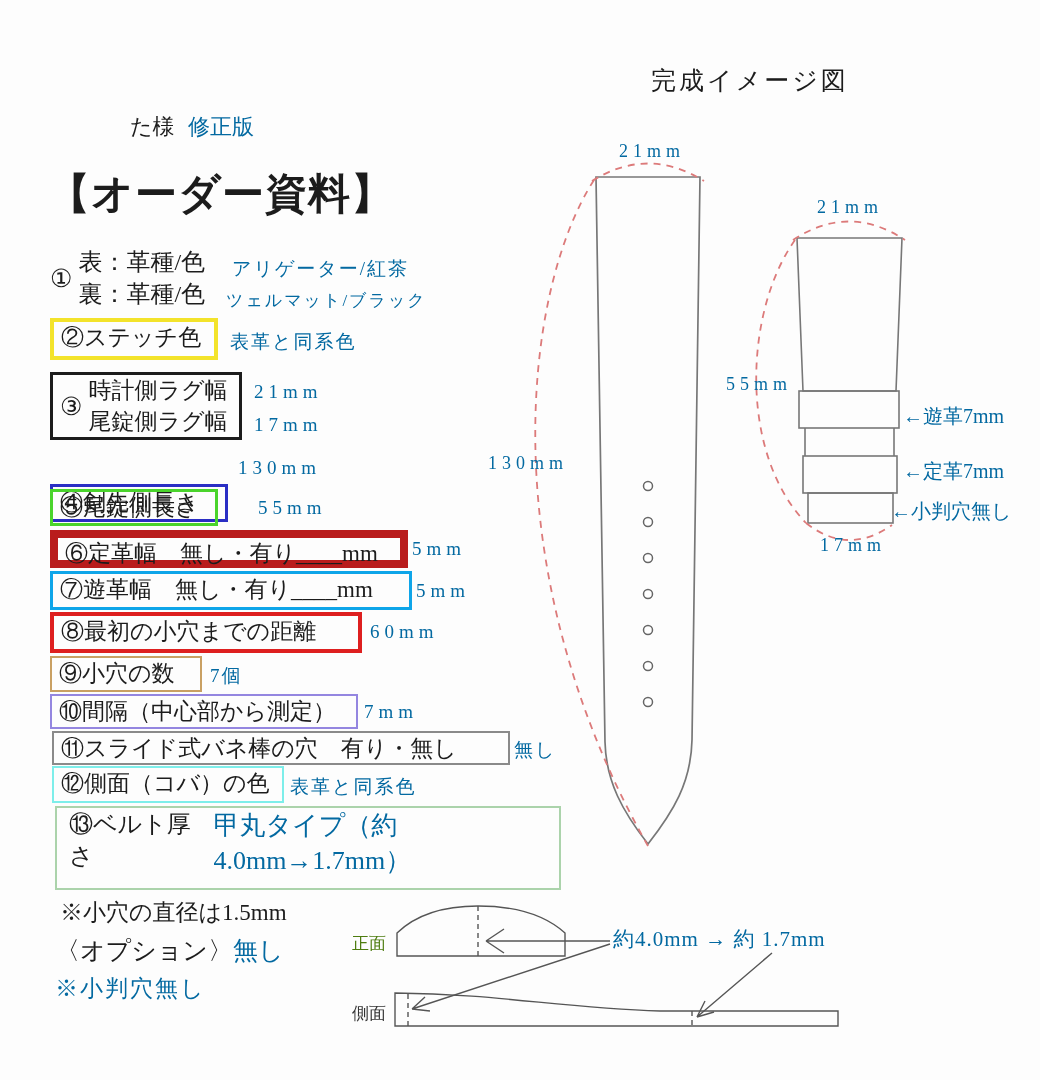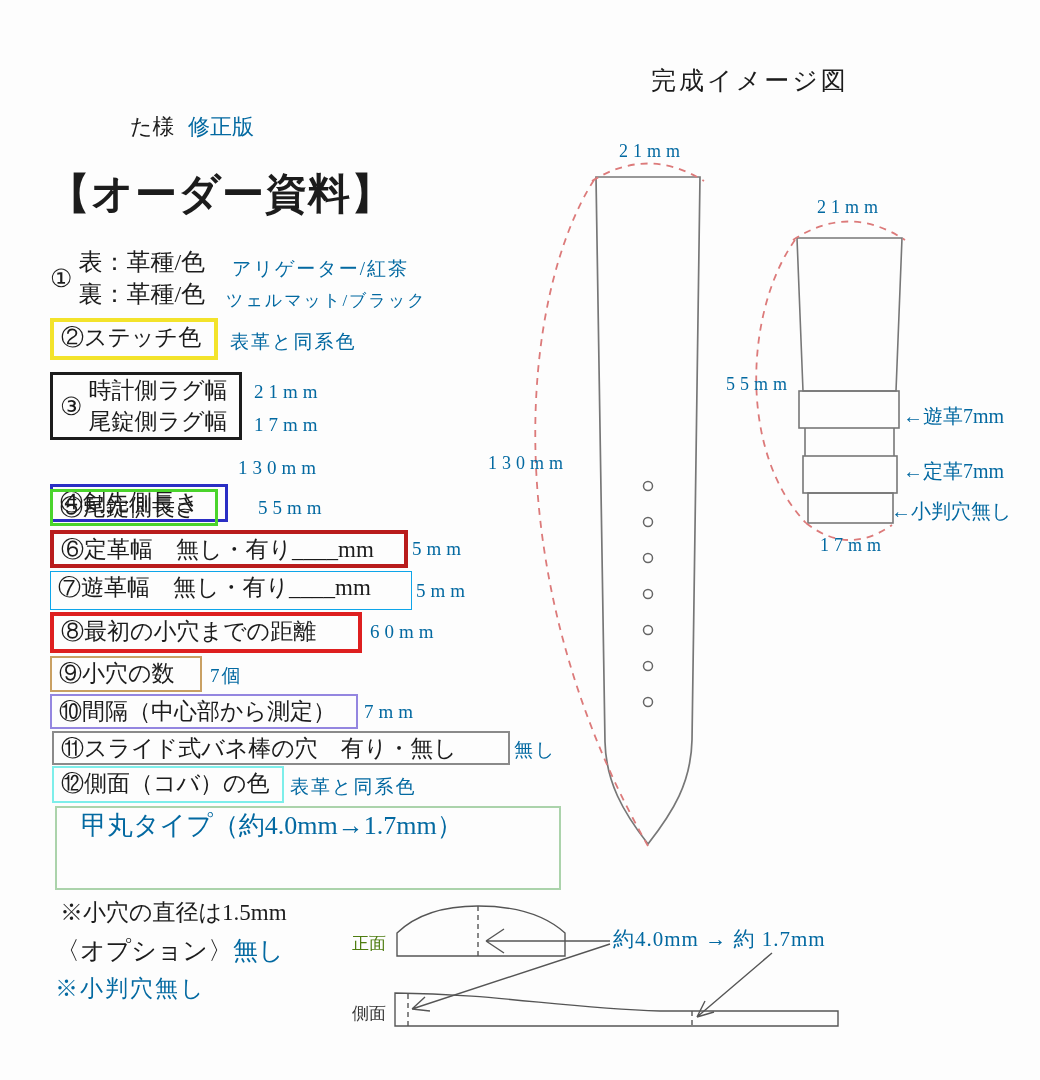--- a/index.html
+++ b/index.html
@@ -9,22 +9,22 @@
   .red{color:#0369a1;}
   .sp{letter-spacing:5px;}
   .sp2{letter-spacing:2px;}
   .val{font-size:19px;}
   .box{position:absolute;box-sizing:border-box;display:flex;align-items:flex-start;padding-left:7px;}
   .lbl{font-size:23px;}
   .b-yellow{border:4px solid #f3e32b;}
   .b-black{border:3px solid #1c1c1c;}
   .b-blue{border:3px solid #2a2ec4;}
   .b-green{border:3px solid #4ad42c;}
-  .b-magenta{border:4px solid #b91c1c;}
-  .b-teal{border:1px solid #0ea5e9;}
+  .b-magenta{border:8px solid #b91c1c;}
+  .b-teal{border:3px solid #0ea5e9;}
   .b-red{border:4px solid #de1f1f;}
   .b-tan{border:2px solid #c9a063;}
   .b-purple{border:2px solid #9486e0;}
   .b-gray{border:2px solid #8a8a8a;}
   .b-cyan{border:2px solid #7deeea;}
   .b-lgreen{border:2px solid #abd3ab;}
   .twoline{display:flex;align-items:center;gap:4px;}
   .twoline .col{display:flex;flex-direction:column;line-height:1.35;}
   .num{font-size:25px;margin-right:2px;}
   svg{position:absolute;left:0;top:0;}
@@ -157,20 +157,21 @@
     <span class="lbl">⑪スライド式バネ棒の穴　有り・無し</span>
   </div>
   <div class="abs red val sp2" style="left:514px;top:737px;">無し</div>
 
   <div class="box b-cyan" style="left:52px;top:766px;width:232px;height:37px;">
     <span class="lbl">⑫側面（コバ）の色</span>
   </div>
   <div class="abs red val sp2" style="left:290px;top:774px;">表革と同系色</div>
 
   <div class="box b-lgreen" style="left:55px;top:806px;width:506px;height:84px;padding-left:12px;">
+    <span class="lbl" style="font-size:24px;">⑬ベルト厚さ</span>
     <span class="red" style="font-size:26px;margin-left:12px;">甲丸タイプ（約4.0mm→1.7mm）</span>
   </div>
 
   <div class="abs" style="left:60px;top:897px;font-size:23px;">※小穴の直径は1.5mm</div>
   <div class="abs" style="left:55px;top:934px;font-size:25px;">
     <span>〈オプション〉</span><span class="red">無し</span>
   </div>
   <div class="abs red sp2" style="left:55px;top:973px;font-size:23px;">※小判穴無し</div>
 
   <div class="abs red dlabel sp" style="left:612px;top:141px;width:80px;text-align:center;">21mm</div>

